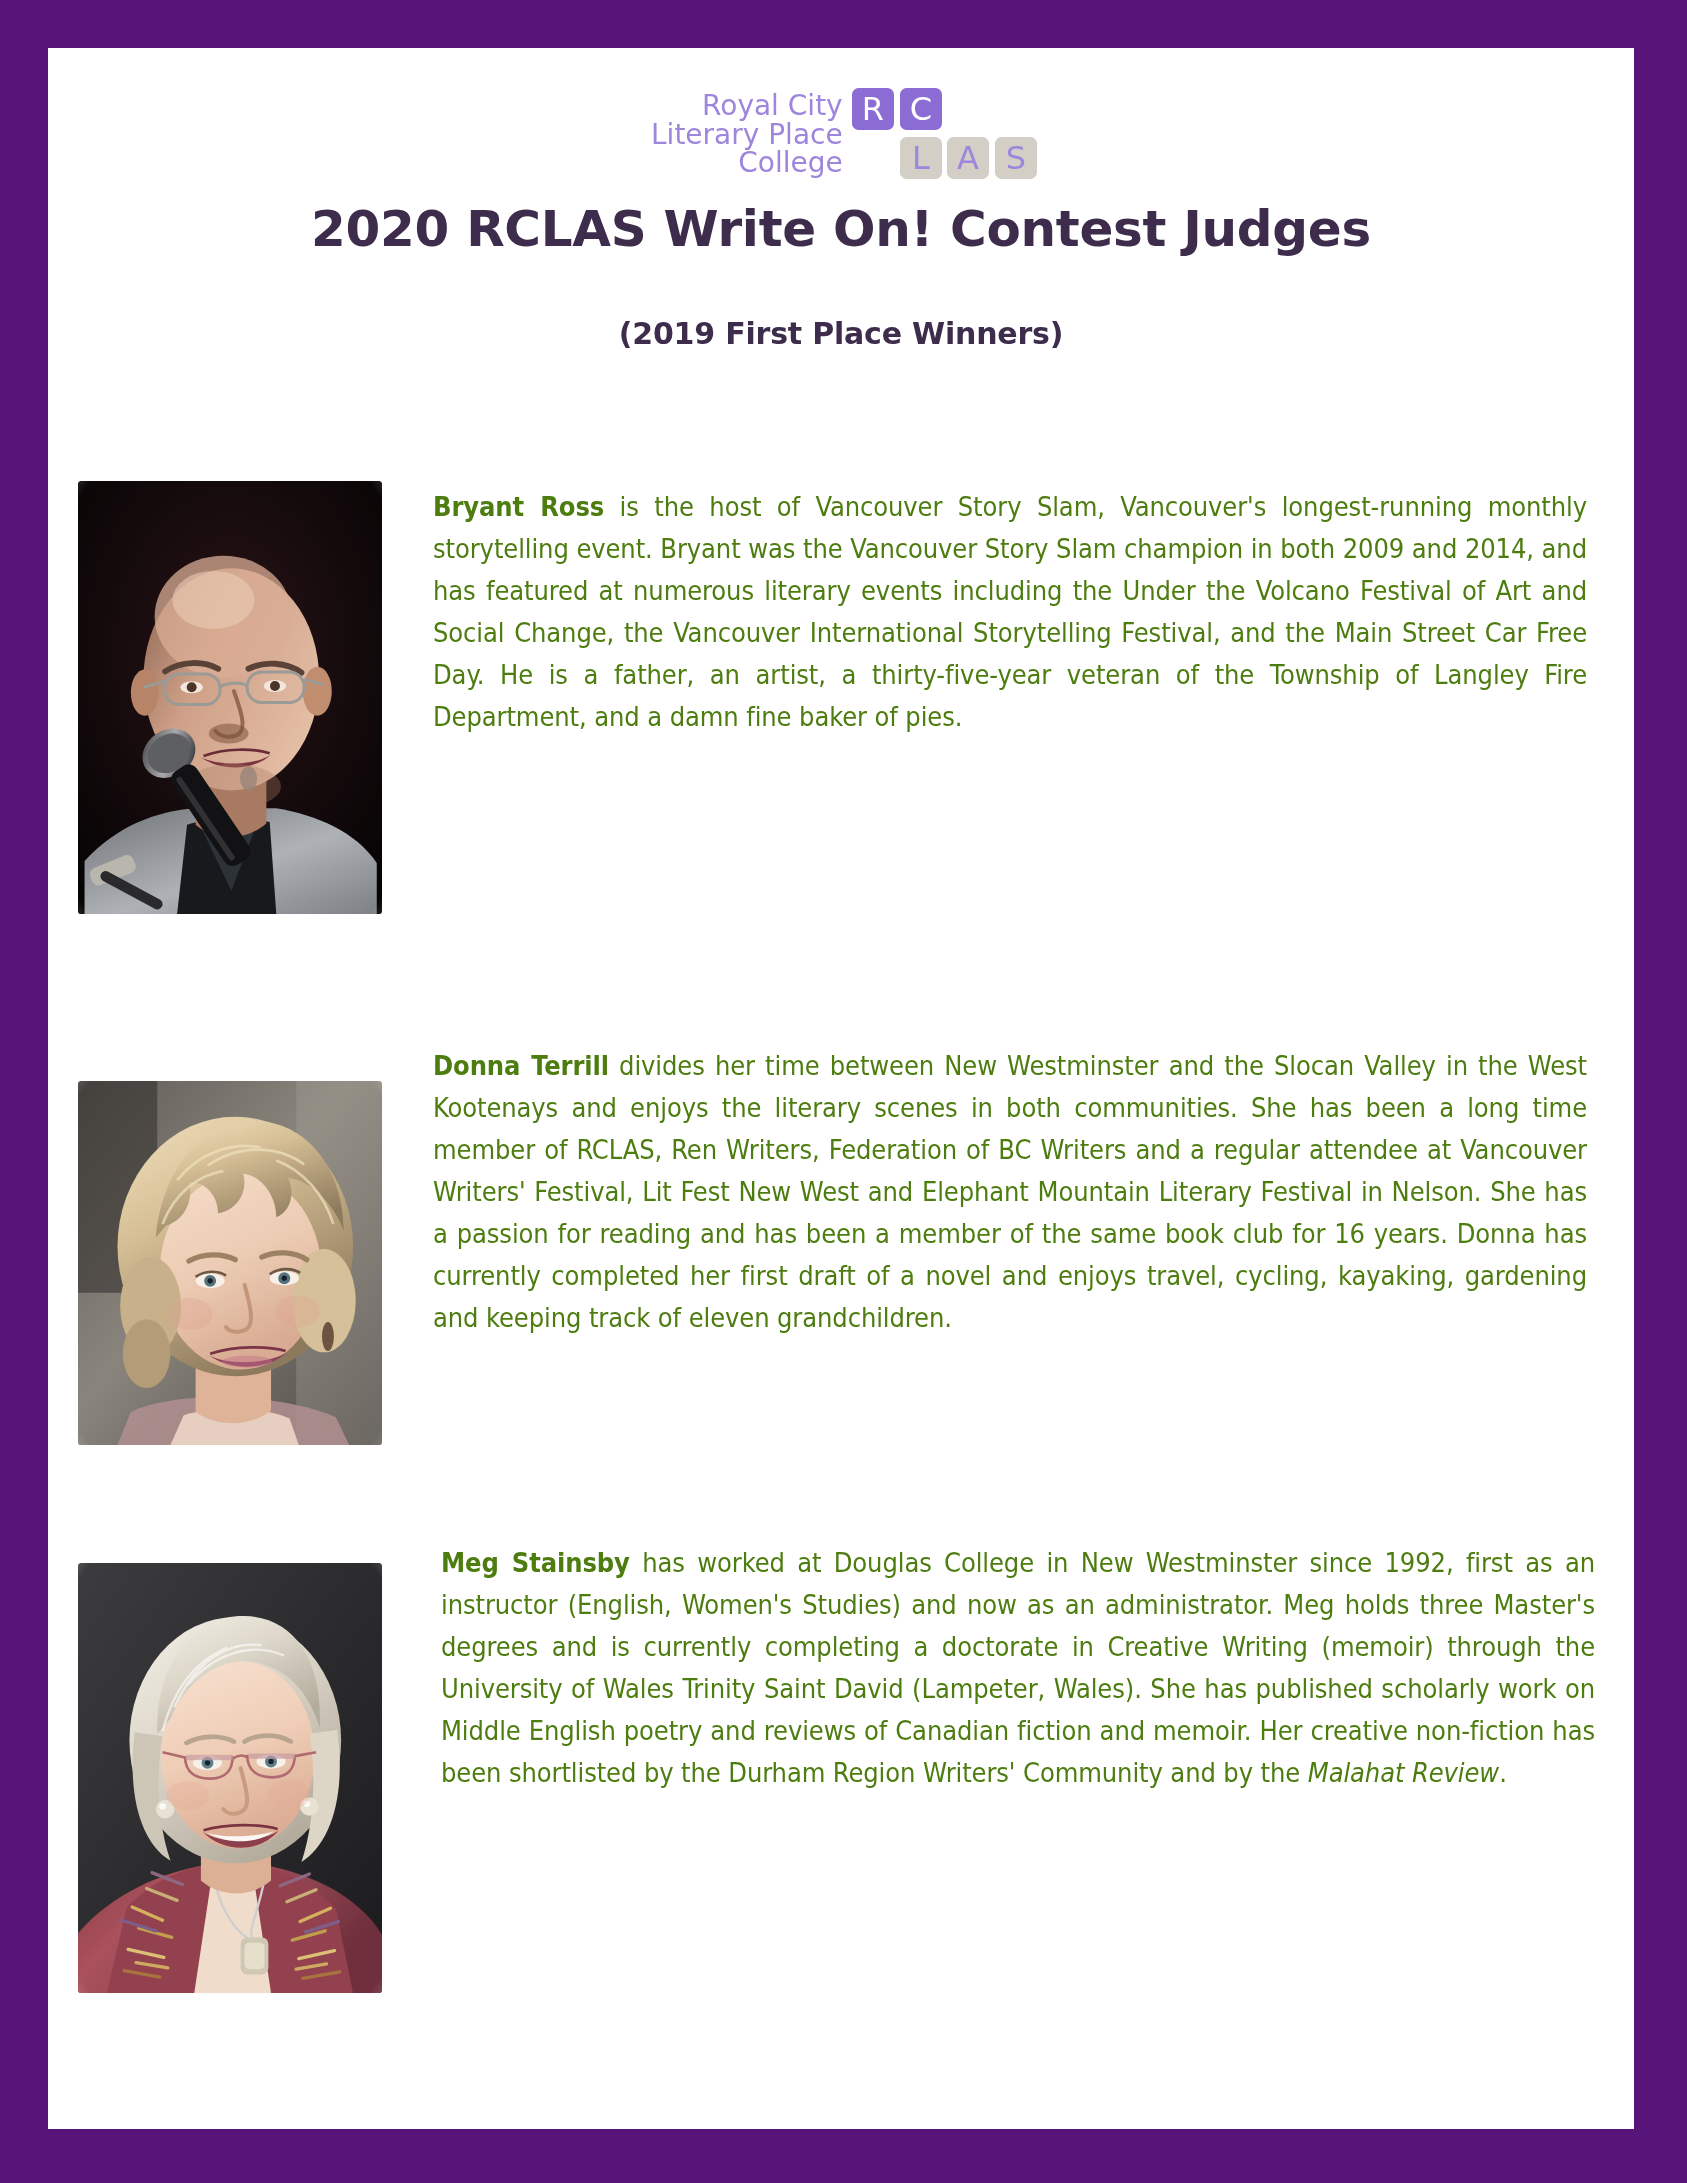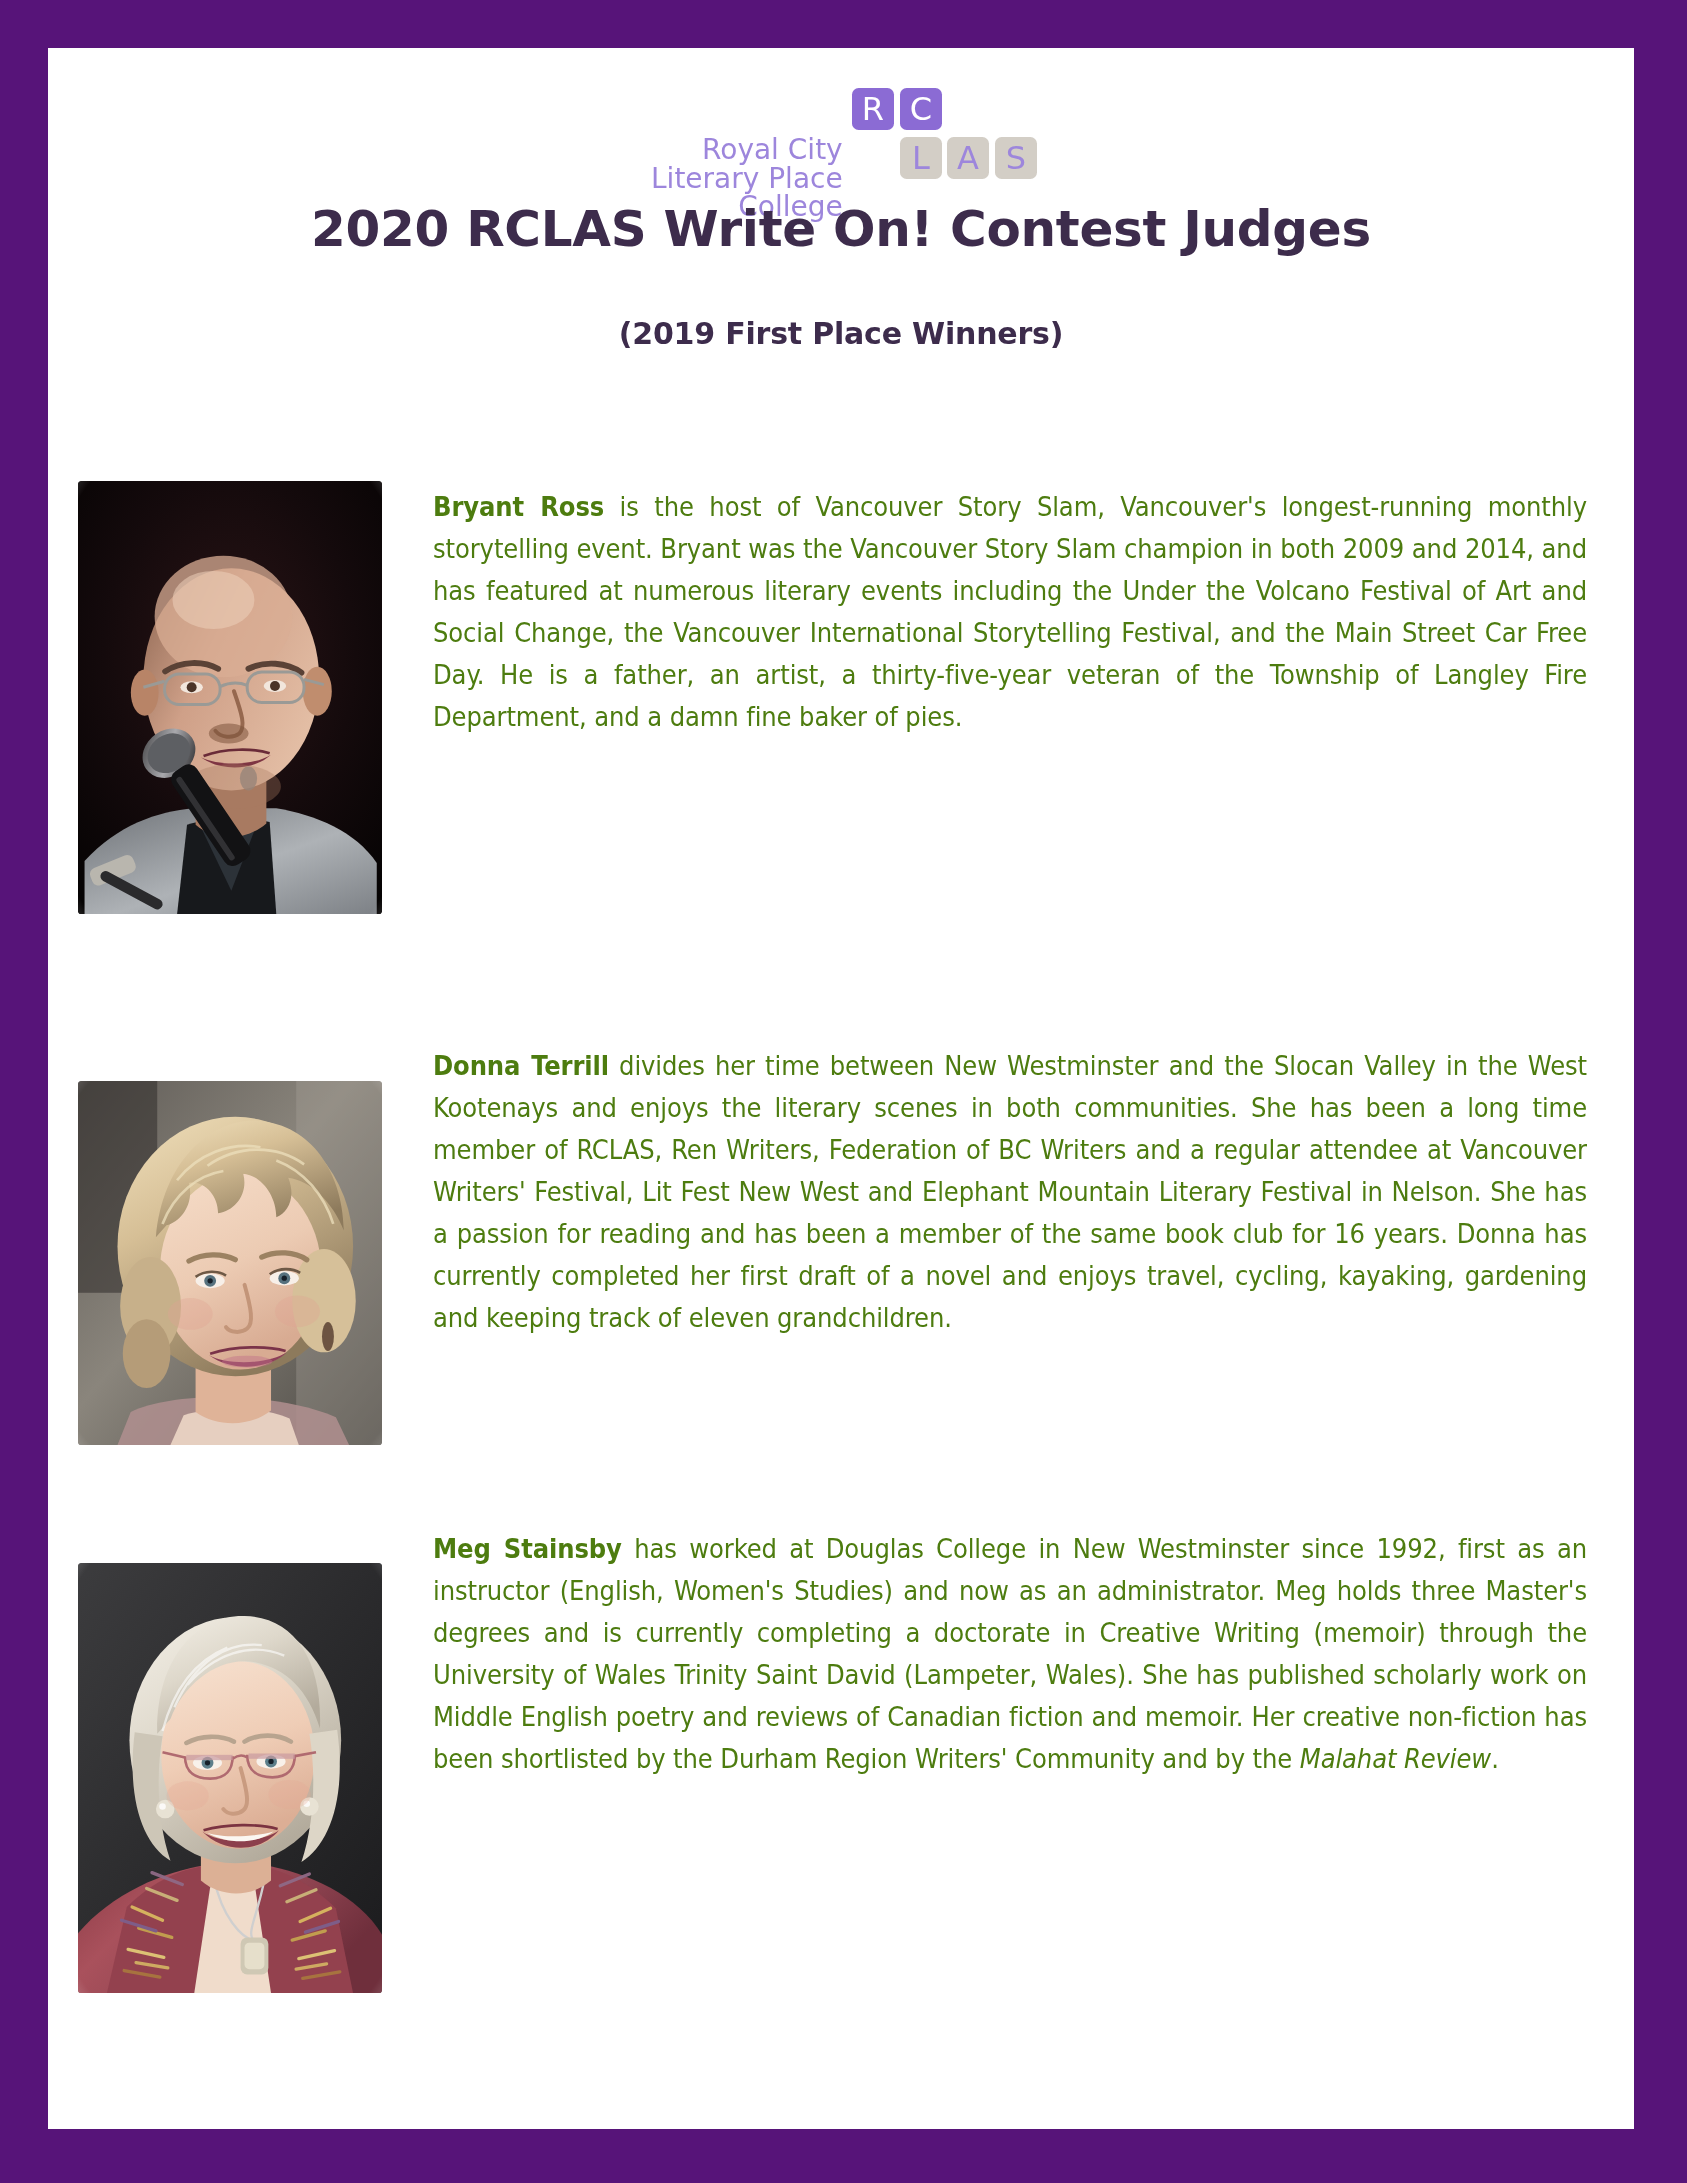--- a/index.html
+++ b/index.html
@@ -50,21 +50,20 @@
   }
   .logo-words {
     text-align: right;
     font-family: "DejaVu Sans", sans-serif;
     font-size: 28px;
     line-height: 1.02;
     color: #9D86DC;
     font-weight: 400;
     letter-spacing: 0px;
     padding-top: 4px;
-    margin-top: 44px;
   }
   .logo-words div { display: block; white-space: nowrap; }
 
   .logo-tiles {
     position: relative;
     width: 179px;
     height: 106px;
   }
   .tile {
     position: absolute;
@@ -150,21 +149,21 @@
     text-align: justify;
     text-justify: inter-word;
     letter-spacing: -0.1px;
   }
   .bio-text .lead {
     font-weight: bold;
   }
   .bio-text em { font-style: italic; }
   .bt-1 { top: 25px; }
   .bt-2 { top: 5px; }
-  .bt-3 { top: 18px; }
+  .bt-3 { top: 32px; margin-left: 8px; }
 </style>
 </head>
 <body>
 
 <div class="page">
   <div class="page-inner">
 
     <div class="logo-wrap">
       <div class="logo">
         <div class="logo-words">

